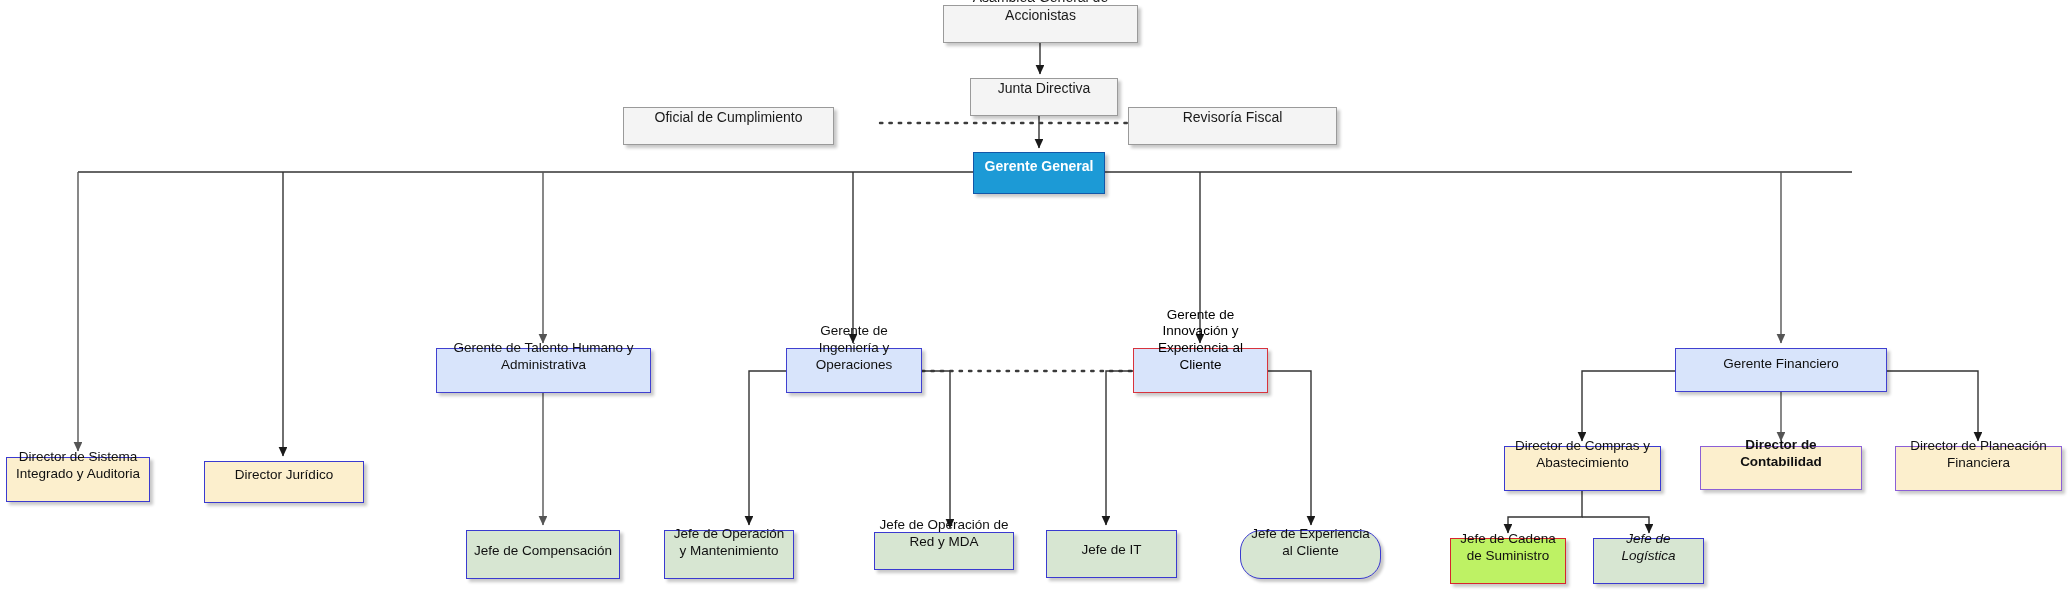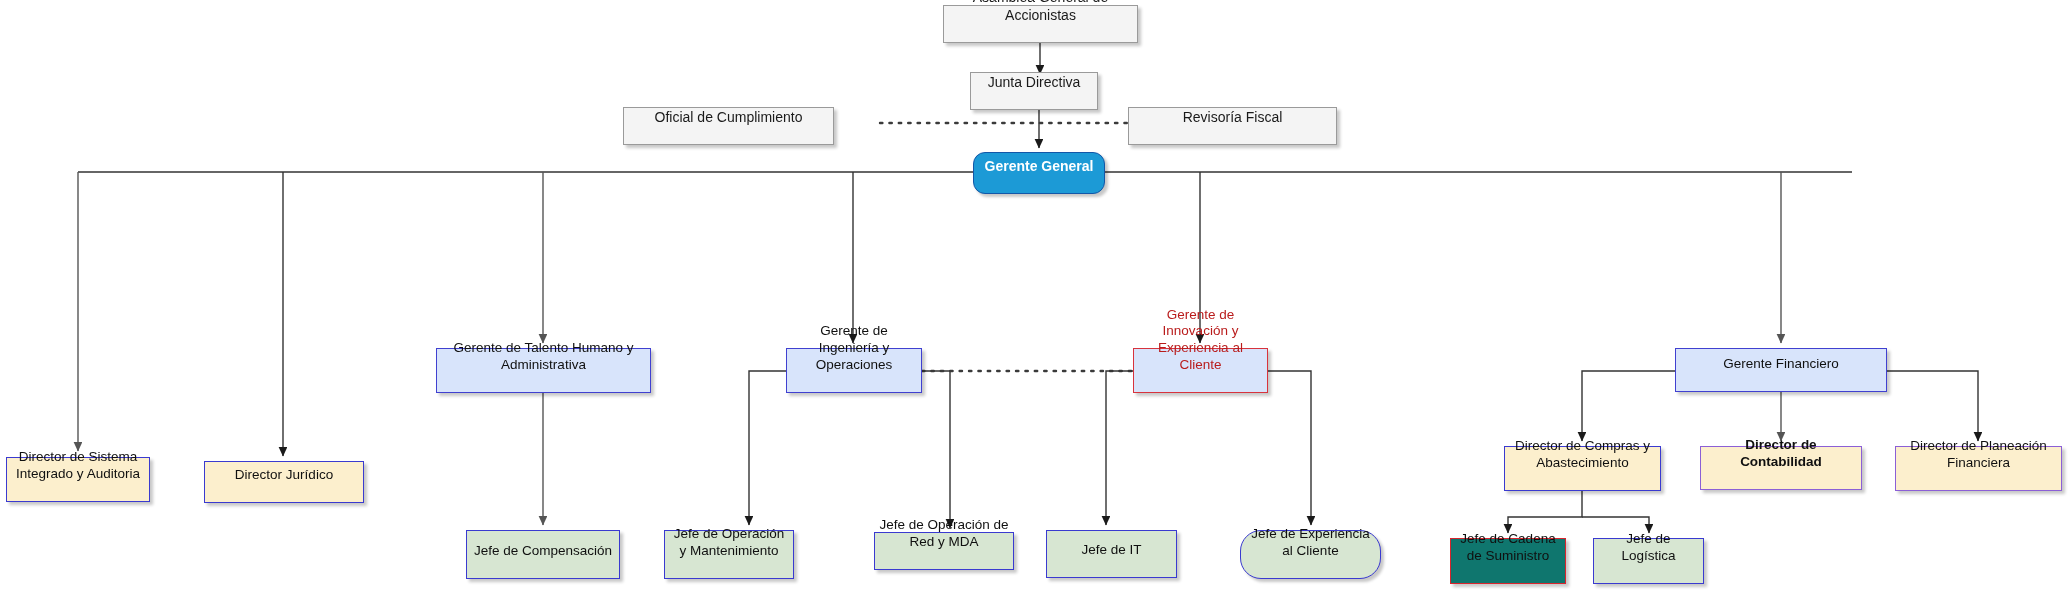--- a/index.html
+++ b/index.html
@@ -54,21 +54,21 @@
   }
   .sty-blue {
     background: #d8e4fb;
     border: 1.5px solid #4040d0;
     color: #101010;
     font-size: 13.5px;
   }
   .sty-blue-red {
     background: #d8e4fb;
     border: 1.5px solid #d8333d;
-    color: #b91c1c;
+    color: #000000;
     font-size: 13.5px;
   }
   .sty-cream {
     background: #fcefcd;
     border: 1.5px solid #3a3ad0;
     color: #101010;
     font-size: 13.5px;
   }
   .sty-cream-violet {
     background: #fcefcd;
@@ -76,21 +76,21 @@
     color: #101010;
     font-size: 13.5px;
   }
   .sty-green {
     background: #d7e6d2;
     border: 1.5px solid #3a3ad0;
     color: #101010;
     font-size: 13.5px;
   }
   .sty-green-red {
-    background: #0f766e;
+    background: #bef264;
     border: 1.5px solid #d8242d;
     color: #101010;
     font-size: 13.5px;
   }
 </style>
 </head>
 <body>
 
 <div id="chart-root">
 
@@ -139,30 +139,30 @@
 
       <path d="M1582,491 L1582,517 L1508,517 L1508,533" marker-end="url(#arrow)"></path>
       <path d="M1582,517 L1649,517 L1649,533" marker-end="url(#arrow)"></path>
     </g>
   </svg>
 
   <div id="nodes-layer">
       <div class="node sty-plain" style="left: 943px; top: 5px; width: 195px; height: 33px;">
         <span>Asamblea General de Accionistas</span>
       </div>
-      <div class="node sty-plain" style="left: 970px; top: 72px; width: 128px; height: 30px;">
+      <div class="node sty-plain" style="left: 970px; top: 78px; width: 148px; height: 30px;">
         <span>Junta Directiva</span>
       </div>
       <div class="node sty-plain" style="left: 623px; top: 107px; width: 211px; height: 31px;">
         <span>Oficial de Cumplimiento</span>
       </div>
       <div class="node sty-plain" style="left: 1128px; top: 107px; width: 209px; height: 31px;">
         <span>Revisoría Fiscal</span>
       </div>
-      <div class="node sty-ceo" style="left: 973px; top: 152px; width: 132px; height: 42px; border-radius: 12px;">
+      <div class="node sty-ceo" style="left: 973px; top: 152px; width: 132px; height: 42px;">
         <span>Gerente General</span>
       </div>
       <div class="node sty-blue" style="left: 436px; top: 348px; width: 215px; height: 45px;">
         <span>Gerente de Talento Humano y Administrativa</span>
       </div>
       <div class="node sty-blue" style="left: 786px; top: 348px; width: 136px; height: 45px;">
         <span>Gerente de Ingeniería y Operaciones</span>
       </div>
       <div class="node sty-blue-red" style="left: 1133px; top: 348px; width: 135px; height: 45px;">
         <span>Gerente de Innovación y Experiencia al Cliente</span>
@@ -196,18 +196,18 @@
       </div>
       <div class="node sty-green" style="left: 1046px; top: 530px; width: 131px; height: 48px;">
         <span>Jefe de IT</span>
       </div>
       <div class="node sty-green" style="left: 1240px; top: 530px; width: 141px; height: 49px; border-radius: 21px;">
         <span>Jefe de Experiencia al Cliente</span>
       </div>
       <div class="node sty-green-red" style="left: 1450px; top: 538px; width: 116px; height: 46px;">
         <span>Jefe de Cadena de Suministro</span>
       </div>
-      <div class="node sty-green" style="left: 1593px; top: 538px; width: 111px; height: 46px;">
+      <div class="node sty-green" style="left: 1593px; top: 538px; width: 111px; height: 46px; font-style: italic;">
         <span>Jefe de Logística</span>
       </div>
     </div>
 
 </div>
 
 </body></html>

